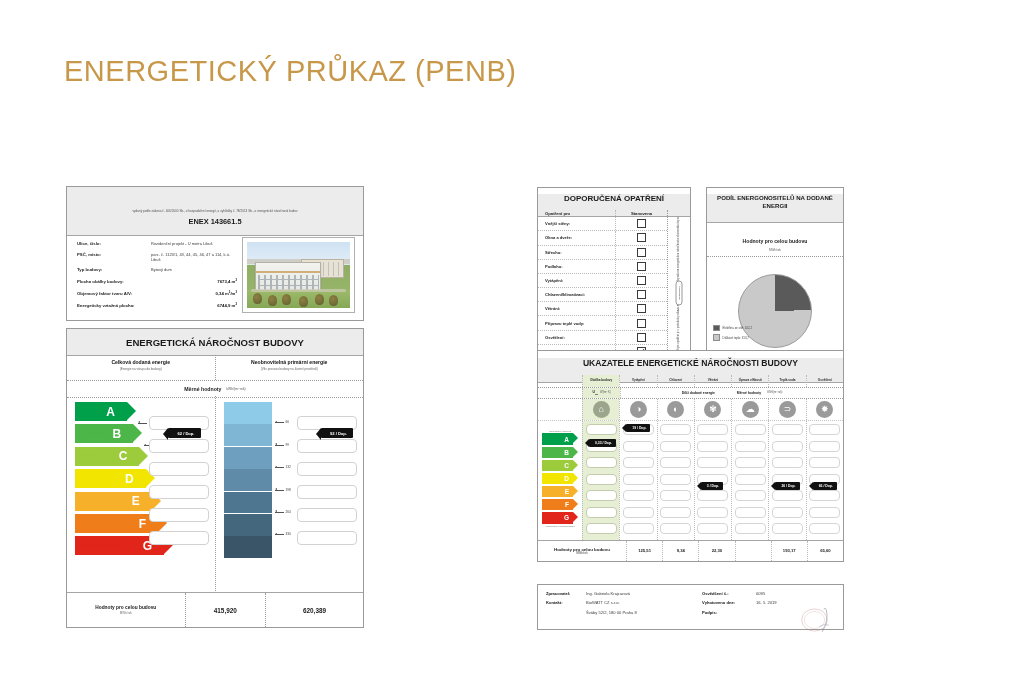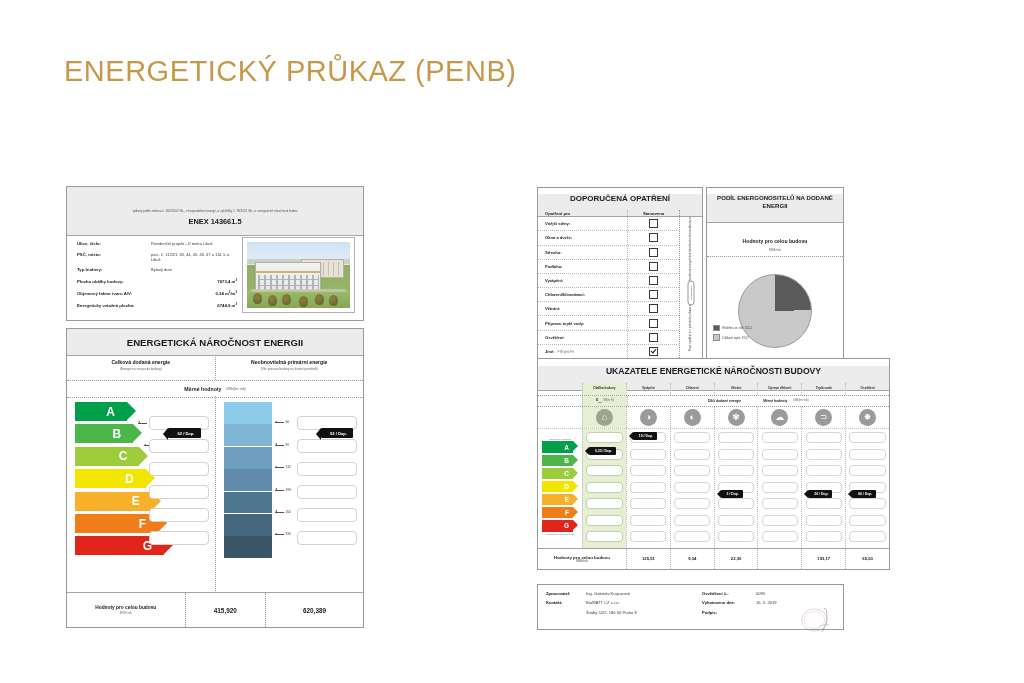--- a/index.html
+++ b/index.html
@@ -91,21 +91,21 @@
   .lab-foot{position:absolute;left:0;right:0;bottom:0;height:34px;border-top:1px solid #a5a5a5;display:flex;}
   .lab-foot .c{display:flex;flex-direction:column;align-items:center;justify-content:center;}
   .lab-foot .c1{width:40%;border-right:1px dotted #9a9a9a;}
   .lab-foot .c2{width:27%;border-right:1px dotted #9a9a9a;}
   .lab-foot .c3{width:33%;}
   .lab-foot b{font-size:4.8px;}
   .lab-foot .u{font-size:3px;color:#777;margin-top:1px;}
   .lab-foot .v{font-size:6.4px;font-weight:bold;}
 
   
-  #p-opatreni{left:537px;top:187px;width:166px;height:172px;}
+  #p-opatreni{left:537px;top:187px;width:154px;height:172px;}
   #p-opatreni .hdr{height:22px;background:#ececec;border-bottom:1px solid #a5a5a5;}
   #p-opatreni .hdr span{display:block;text-align:center;margin-top:6px;font-size:8px;font-weight:bold;}
   .op-wrap{position:absolute;left:0;right:0;top:22px;bottom:0;display:flex;}
   .op-table{flex:1;display:flex;flex-direction:column;}
   .op-side{width:22px;border-left:1px dotted #9a9a9a;position:relative;}
   .op-side .vtxt{position:absolute;left:50%;top:50%;transform:translate(-50%,-50%) rotate(-90deg);
      white-space:nowrap;font-size:2.7px;line-height:1.5;color:#4a4a4a;text-align:center;}
   .op-side .tag{position:absolute;left:50%;top:56%;transform:translate(-50%,-50%) rotate(-90deg);
      background:#fff;border:.7px solid #999;border-radius:6px;padding:1px 5px;font-size:2.5px;color:#333;white-space:nowrap;}
   .op-hrow{display:flex;height:16px;align-items:center;border-bottom:1px solid #a5a5a5;}
@@ -126,21 +126,21 @@
   .pd-sub{text-align:center;padding-top:6px;border-bottom:1px dotted #9a9a9a;padding-bottom:4px;}
   .pd-sub b{font-size:5.1px;}
   .pd-sub i{display:block;font-style:normal;font-size:3px;color:#666;margin-top:1px;}
   .pie{position:absolute;left:50%;top:86px;transform:translateX(-50%);
      width:74px;height:74px;border-radius:50%;border:.7px solid #9b9b9b;box-sizing:border-box;}
   .pd-leg{position:absolute;left:6px;bottom:14px;}
   .pd-leg div{display:flex;align-items:center;gap:3px;margin-bottom:3px;font-size:2.9px;color:#444;}
   .sw{width:4.6px;height:4.6px;border:.5px solid #8d8d8d;flex:0 0 4.6px;}
 
   
-  #p-ukaz{left:537px;top:358px;width:353px;height:212px;}
+  #p-ukaz{left:537px;top:350px;width:307px;height:212px;}
   #p-ukaz .hdr{height:24px;background:#ececec;border-bottom:1px solid #a5a5a5;}
   #p-ukaz .hdr span{display:block;text-align:center;margin-top:7px;font-size:8.6px;font-weight:bold;}
   .uk-body{position:absolute;left:0;right:0;top:24px;bottom:0;display:flex;flex-direction:column;}
   .uk-head{display:flex;height:14px;border-bottom:1px dotted #9a9a9a;}
   .uk-sub{display:flex;height:12px;border-bottom:1px dotted #9a9a9a;}
   .uk-icons{display:flex;height:26px;border-bottom:1px dotted #c4c4c4;}
   .uk-grid{flex:1;display:flex;position:relative;}
   .uk-foot{display:flex;height:24px;border-top:1px solid #a5a5a5;}
   .ucol{flex:1;border-left:1px dotted #b9b9b9;box-sizing:border-box;position:relative;}
   .ucol.first{flex:0 0 44px;border-left:none;}
@@ -231,21 +231,21 @@
         <div class="ph-tree" style="left:34%;bottom:5%"></div>
         <div class="ph-tree" style="left:50%;bottom:2%"></div>
         <div class="ph-tree" style="left:66%;bottom:5%"></div>
         <div class="ph-tree" style="left:80%;bottom:3%"></div>
       </div>
     </div>
   </div>
 
   <div class="doc" id="p-label">
     <div class="hdr">
-      <span>ENERGETICKÁ NÁROČNOST ENERGII</span>
+      <span>ENERGETICKÁ NÁROČNOST BUDOVY</span>
     </div>
     <div class="lab-cols">
       <div class="col-heads" id="label-colheads">
           <div class="col-head">
             <b>Celková dodaná energie</b>
             <i>(Energie na vstupu do budovy)</i>
           </div>
           <div class="col-head">
             <b>Neobnovitelná primární energie</b>
             <i>(Vliv provozu budovy na životní prostředí)</i>

